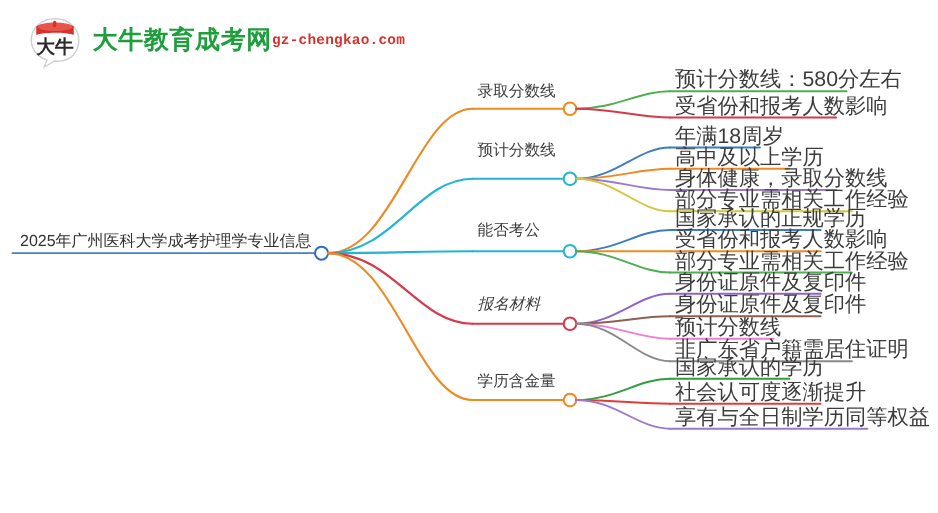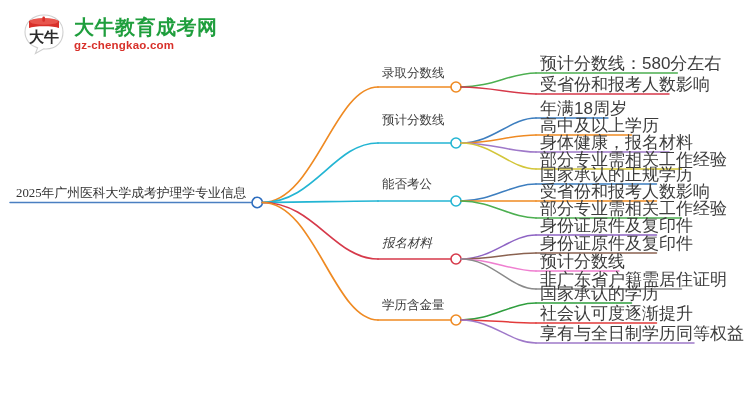--- a/index.html
+++ b/index.html
@@ -27,23 +27,24 @@
     gap: 8px;
   }
   #logo-mark {
     position: relative;
     width: 44px;
     height: 44px;
     flex: 0 0 44px;
   }
   #logo-text-block {
     display: flex;
-    flex-direction: column;
+    flex-direction: row;
     justify-content: center;
     line-height: 1;
+    font-family: Liberation Mono, monospace;
   }
   #logo-title {
     font-size: 20px;
     font-weight: bold;
     color: #1f9e3d;
     letter-spacing: 0.5px;
     white-space: nowrap;
   }
   #logo-sub {
     font-size: 11.5px;
@@ -71,21 +72,20 @@
   .node-label {
     position: absolute;
     font-size: 12.5px;
     color: #3a3a3a;
     white-space: nowrap;
     line-height: 14px;
   }
   .root-label {
     font-size: 12.8px;
     color: #333333;
-    font-family: Liberation Serif, serif;
   }
   .l1-label {
     font-size: 12.5px;
     color: #3c3c3c;
   }
   .leaf-label {
     font-size: 17px;
     color: #3c3c3c;
   }
 </style>
@@ -161,21 +161,21 @@
       <path d="M 536 343 L 694 343" stroke="#9f79c9" stroke-width="1.5" fill="none" stroke-linecap="round"></path>
     </svg>
   <div id="labels">
       <div class="node-label root-label" style="left: 16px; top: 186px;">2025年广州医科大学成考护理学专业信息</div>
       <div class="node-label l1-label" style="left: 382px; top: 66px;">录取分数线</div>
       <div class="node-label leaf-label" style="left: 540px; top: 57px;">预计分数线：580分左右</div>
       <div class="node-label leaf-label" style="left: 540px; top: 78px;">受省份和报考人数影响</div>
       <div class="node-label l1-label" style="left: 382px; top: 113px;">预计分数线</div>
       <div class="node-label leaf-label" style="left: 540px; top: 102px;">年满18周岁</div>
       <div class="node-label leaf-label" style="left: 540px; top: 119px;">高中及以上学历</div>
-      <div class="node-label leaf-label" style="left: 540px; top: 136px;">身体健康，报名材料</div>
+      <div class="node-label leaf-label" style="left: 540px; top: 136px;">身体健康，录取分数线</div>
       <div class="node-label leaf-label" style="left: 540px; top: 153px;">部分专业需相关工作经验</div>
       <div class="node-label l1-label" style="left: 382px; top: 177px;">能否考公</div>
       <div class="node-label leaf-label" style="left: 540px; top: 168px;">国家承认的正规学历</div>
       <div class="node-label leaf-label" style="left: 540px; top: 185px;">受省份和报考人数影响</div>
       <div class="node-label leaf-label" style="left: 540px; top: 202px;">部分专业需相关工作经验</div>
       <div class="node-label l1-label" style="left: 382px; top: 236px; font-style: italic;">报名材料</div>
       <div class="node-label leaf-label" style="left: 540px; top: 219px;">身份证原件及复印件</div>
       <div class="node-label leaf-label" style="left: 540px; top: 237px;">身份证原件及复印件</div>
       <div class="node-label leaf-label" style="left: 540px; top: 255px;">预计分数线</div>
       <div class="node-label leaf-label" style="left: 540px; top: 273px;">非广东省户籍需居住证明</div>

